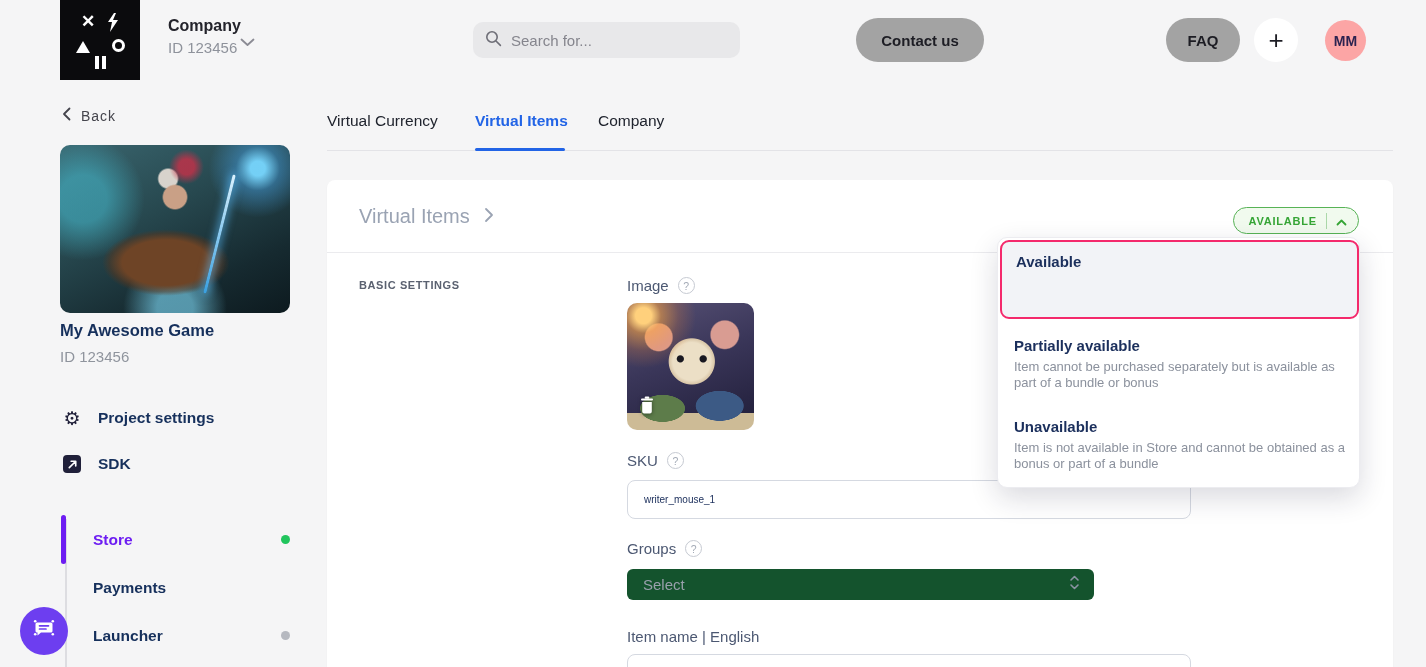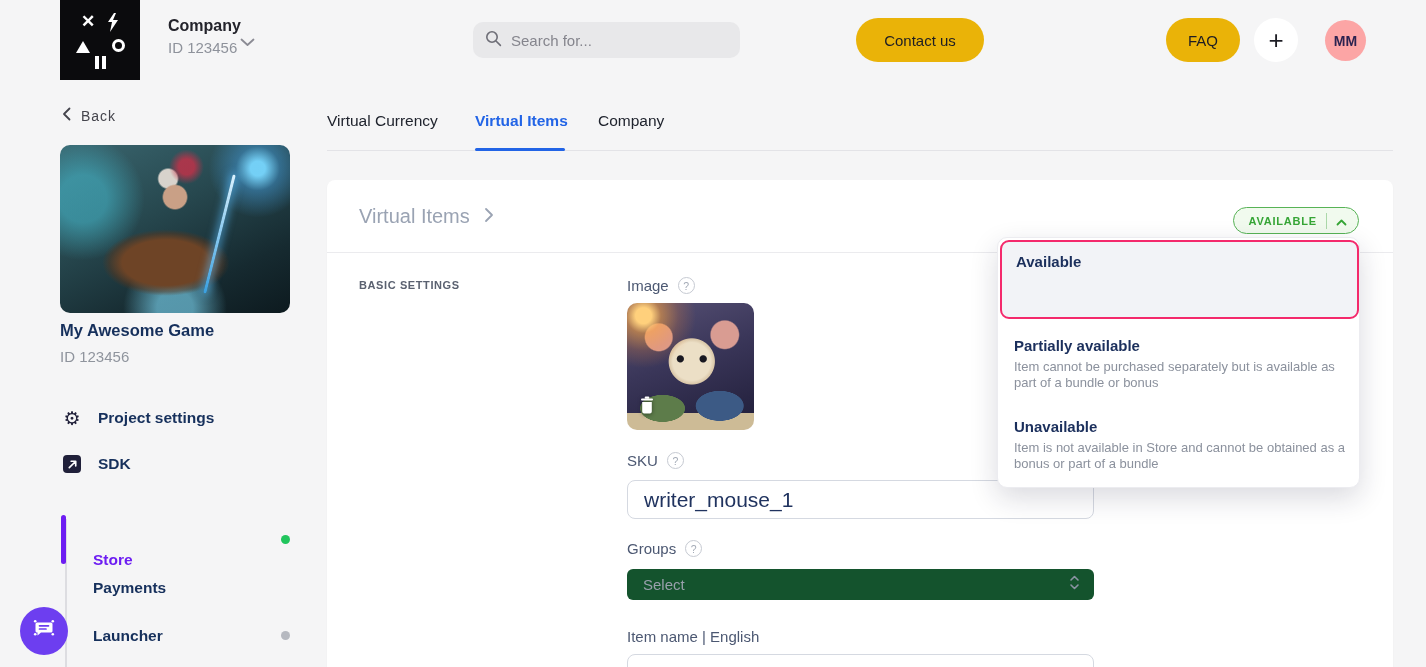--- a/index.html
+++ b/index.html
@@ -18,21 +18,21 @@
 
   .company-block { position:absolute; left:168px; top:17px; }
   .company-name { font-size:16px; font-weight:bold; color:#23232b; }
   .company-id { font-size:15px; color:#8e929b; margin-top:4px; }
   .company-chevron { position:absolute; left:240px; top:33px; }
 
   .search { position:absolute; left:473px; top:22px; width:267px; height:36px; background:#e8e8ea; border-radius:10px; display:flex; align-items:center; padding:0 12px; gap:9px; }
   .search input { border:none; outline:none; background:transparent; font-size:15px; color:#3c3c44; width:100%; font-family:inherit; }
   .search input::placeholder { color:#85858d; }
 
-  .pill { position:absolute; top:18px; height:44px; background:#eab308; border-radius:22px; display:flex; align-items:center; justify-content:center; font-size:15px; font-weight:normal; color:#1d1d24; cursor:pointer; }
+  .pill { position:absolute; top:18px; height:44px; background:#a3a3a3; border-radius:22px; display:flex; align-items:center; justify-content:center; font-size:15px; font-weight:bold; color:#1d1d24; cursor:pointer; }
   .pill.contact { left:856px; width:128px; }
   .pill.docs { left:992px; width:166px; }
   .pill.faq { left:1166px; width:74px; }
   .plus-btn { position:absolute; left:1254px; top:18px; width:44px; height:44px; border-radius:50%; background:#fff; display:flex; align-items:center; justify-content:center; font-size:26px; font-weight:400; color:#1d1d24; cursor:pointer; }
   .avatar { position:absolute; left:1325px; top:20px; width:41px; height:41px; border-radius:50%; background:#fca5a5; display:flex; align-items:center; justify-content:center; font-size:14px; font-weight:bold; color:#2c2350; }
 
   
   .back { position:absolute; left:62px; top:107px; display:flex; align-items:center; gap:10px; cursor:pointer; }
   .back .lbl { font-size:14px; font-weight:500; letter-spacing:1px; color:#45454d; }
 
@@ -54,21 +54,21 @@
 
   .side-item { position:absolute; left:62px; display:flex; align-items:center; gap:16px; cursor:pointer; }
   .side-item .icn { width:20px; height:20px; display:flex; align-items:center; justify-content:center; }
   .side-item .lbl { font-size:15.5px; font-weight:bold; color:#16305c; }
   .gear-glyph { font-family:"DejaVu Sans", sans-serif; font-size:19px; color:#20203a; line-height:20px; }
   .sdk-badge { width:18px; height:18px; background:#20203a; border-radius:4px; display:flex; align-items:center; justify-content:center; }
 
   .rail { position:absolute; left:65px; top:519px; width:2px; height:148px; background:#dddde1; }
   .active-bar { position:absolute; left:61px; top:515px; width:5px; height:49px; background:#6d1df2; border-radius:3px; }
   .nav-label { position:absolute; left:93px; font-size:15.5px; font-weight:bold; cursor:pointer; }
-  .nav-store { top:551px; color:#6d1df2; }
+  .nav-store { top:531px; color:#6d1df2; }
   .nav-payments { top:579px; color:#16305c; }
   .nav-launcher { top:627px; color:#16305c; }
   .dot { position:absolute; left:281px; width:9px; height:9px; border-radius:50%; }
   .dot-green { top:535px; background:#21c55d; }
   .dot-gray { top:631px; background:#b6b9c0; }
 
   .chat-fab { position:absolute; left:20px; top:607px; width:48px; height:48px; border-radius:50%; background:#6d3ef0; display:flex; align-items:center; justify-content:center; cursor:pointer; z-index:5; }
 
   
   .tabs-divider { position:absolute; left:327px; top:150px; width:1066px; height:1px; background:#e3e3e7; }
@@ -106,21 +106,21 @@
       radial-gradient(circle at 51% 46%, #ecdfc6 0 20%, #d9c6a8 24%, transparent 25%),
       radial-gradient(circle at 25% 27%, #d99c92 0 10%, transparent 11%),
       radial-gradient(circle at 77% 25%, #d99c92 0 10%, transparent 11%),
       radial-gradient(ellipse 30% 18% at 28% 83%, #5d7c4a 0 58%, transparent 60%),
       radial-gradient(ellipse 32% 20% at 73% 81%, #3c5a85 0 58%, transparent 60%),
       linear-gradient(0deg, #cdbb96 0 13%, rgba(205,187,150,0) 13%),
       linear-gradient(160deg, #575175 0%, #3a3659 45%, #292644 80%, #201e38 100%);
   }
   .trash { position:absolute; left:12px; bottom:12px; cursor:pointer; filter:drop-shadow(0 1px 2px rgba(0,0,0,.45)); }
 
-  .text-input { position:absolute; left:300px; width:467px; height:39px; background:#fff; border:1px solid #d5d9e1; border-radius:8px; font-size:21px; color:#20335f; padding:0 16px; font-family:inherit; outline:none; }
+  .text-input { position:absolute; left:300px; width:564px; height:39px; background:#fff; border:1px solid #d5d9e1; border-radius:8px; font-size:10px; color:#20335f; padding:0 16px; font-family:inherit; outline:none; }
   .input-sku { top:300px; }
   .input-itemname { top:474px; height:40px; }
 
   .select { position:absolute; left:300px; top:389px; width:467px; height:31px; background:#14532d; border-radius:6px; display:flex; align-items:center; justify-content:space-between; padding:0 14px 0 16px; cursor:pointer; }
   .select .ph { font-size:15px; color:#99a0ac; }
 
   
   .dropdown { position:absolute; left:997px; top:237px; width:363px; height:251px; background:#fff; border:1px solid #ececf0; border-radius:10px; box-shadow:0 10px 28px rgba(25,25,55,.16); z-index:30; }
   .opt-title { font-size:15px; font-weight:bold; color:#1b2f5c; margin-bottom:5px; }
   .opt-desc { font-size:13px; line-height:16px; color:#8b919d; width:334px; }

